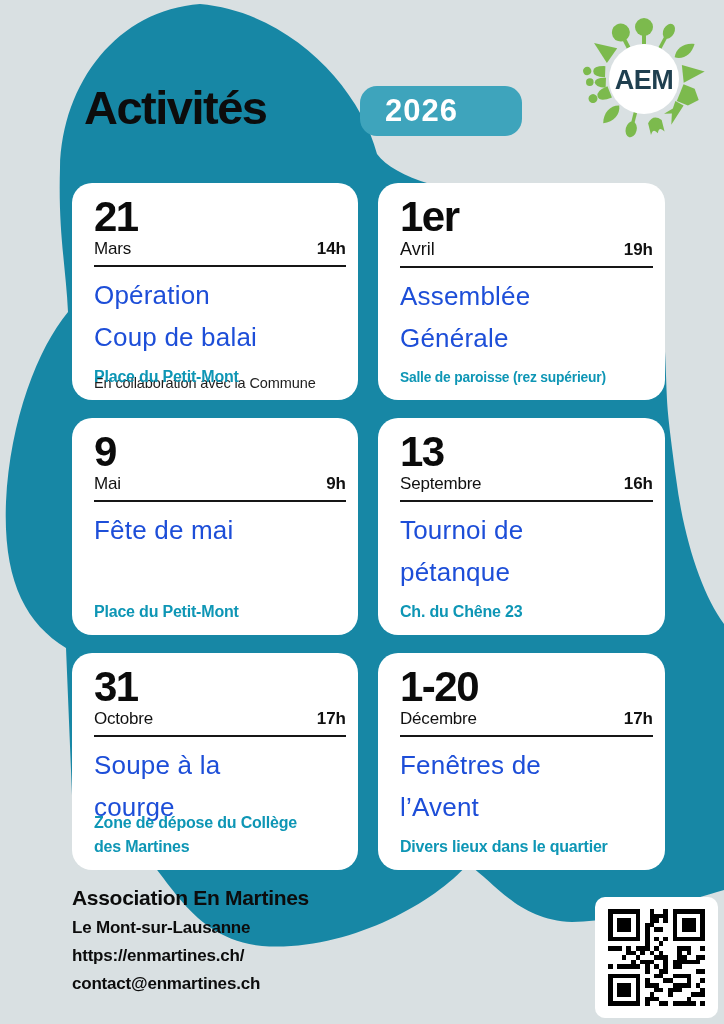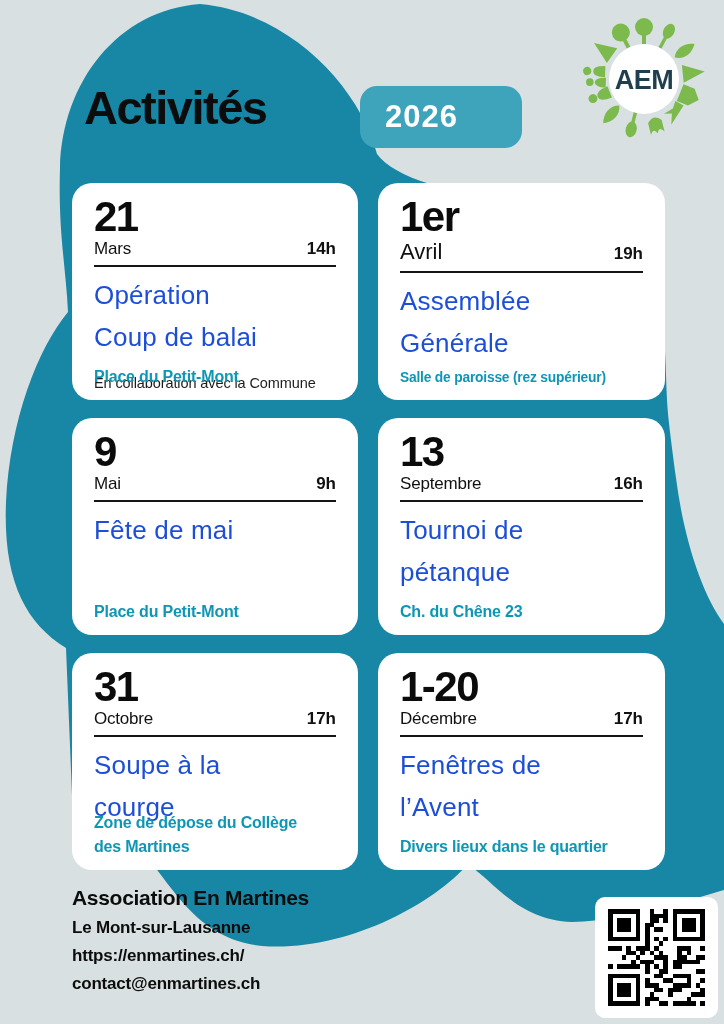--- a/index.html
+++ b/index.html
@@ -8,40 +8,40 @@
     background:#d9e0e2;overflow:hidden;
     font-family:"Liberation Sans",sans-serif;color:#111;
   }
   .blob{position:absolute;left:0;top:0;width:724px;height:1024px;pointer-events:none;}
 
   .page-title{
     position:absolute;left:84px;top:84px;margin:0;
     font-size:47px;font-weight:800;letter-spacing:-1.5px;color:#0c0c0c;line-height:1;
   }
   .year-badge{
-    position:absolute;left:360px;top:86px;width:162px;height:62px;
+    position:absolute;left:360px;top:86px;width:162px;height:50px;
     background:#3ea4bc;border-radius:17px;color:#fff;
     display:flex;align-items:center;padding-left:25px;box-sizing:border-box;
     font-size:31px;font-weight:800;letter-spacing:1px;
   }
   .logo{position:absolute;left:577px;top:11px;width:134px;height:134px;}
 
   .grid{
     position:absolute;left:72px;top:183px;
     display:grid;grid-template-columns:286px 287px;grid-auto-rows:217px;
     column-gap:20px;row-gap:18px;
   }
   .card{
     background:#ffffff;border-radius:20px;position:relative;
-    padding:13px 22px 12px 22px;box-sizing:border-box;
+    padding:13px 12px 12px 22px;box-sizing:border-box;
   }
   .day{font-size:42px;font-weight:800;letter-spacing:-1.5px;line-height:1;color:#0b0b0b;}
   .mrow{display:flex;justify-content:space-between;align-items:baseline;margin-top:1px;}
   .month{font-size:17px;font-weight:400;letter-spacing:-0.2px;}
-  .month.light{font-weight:400;font-size:22px;letter-spacing:0;}
+  .month.light{font-weight:400;font-size:18px;letter-spacing:0;}
   .time{font-size:17px;font-weight:800;}
   .rule{height:2px;background:#161616;margin-top:6px;}
   .etitle{margin-top:7px;font-size:26px;font-weight:400;color:#1d4ed8;letter-spacing:0.2px;}
   .etitle .tline{line-height:1.62;}
   .note{margin-top:17px;font-size:14.5px;color:#1d1d1d;letter-spacing:-0.1px;}
   .loc{
     position:absolute;left:22px;right:14px;bottom:11px;
     color:#0e96b5;font-weight:700;font-size:16px;letter-spacing:-0.2px;
   }
   .loc .lline{line-height:1.5;white-space:nowrap;}

